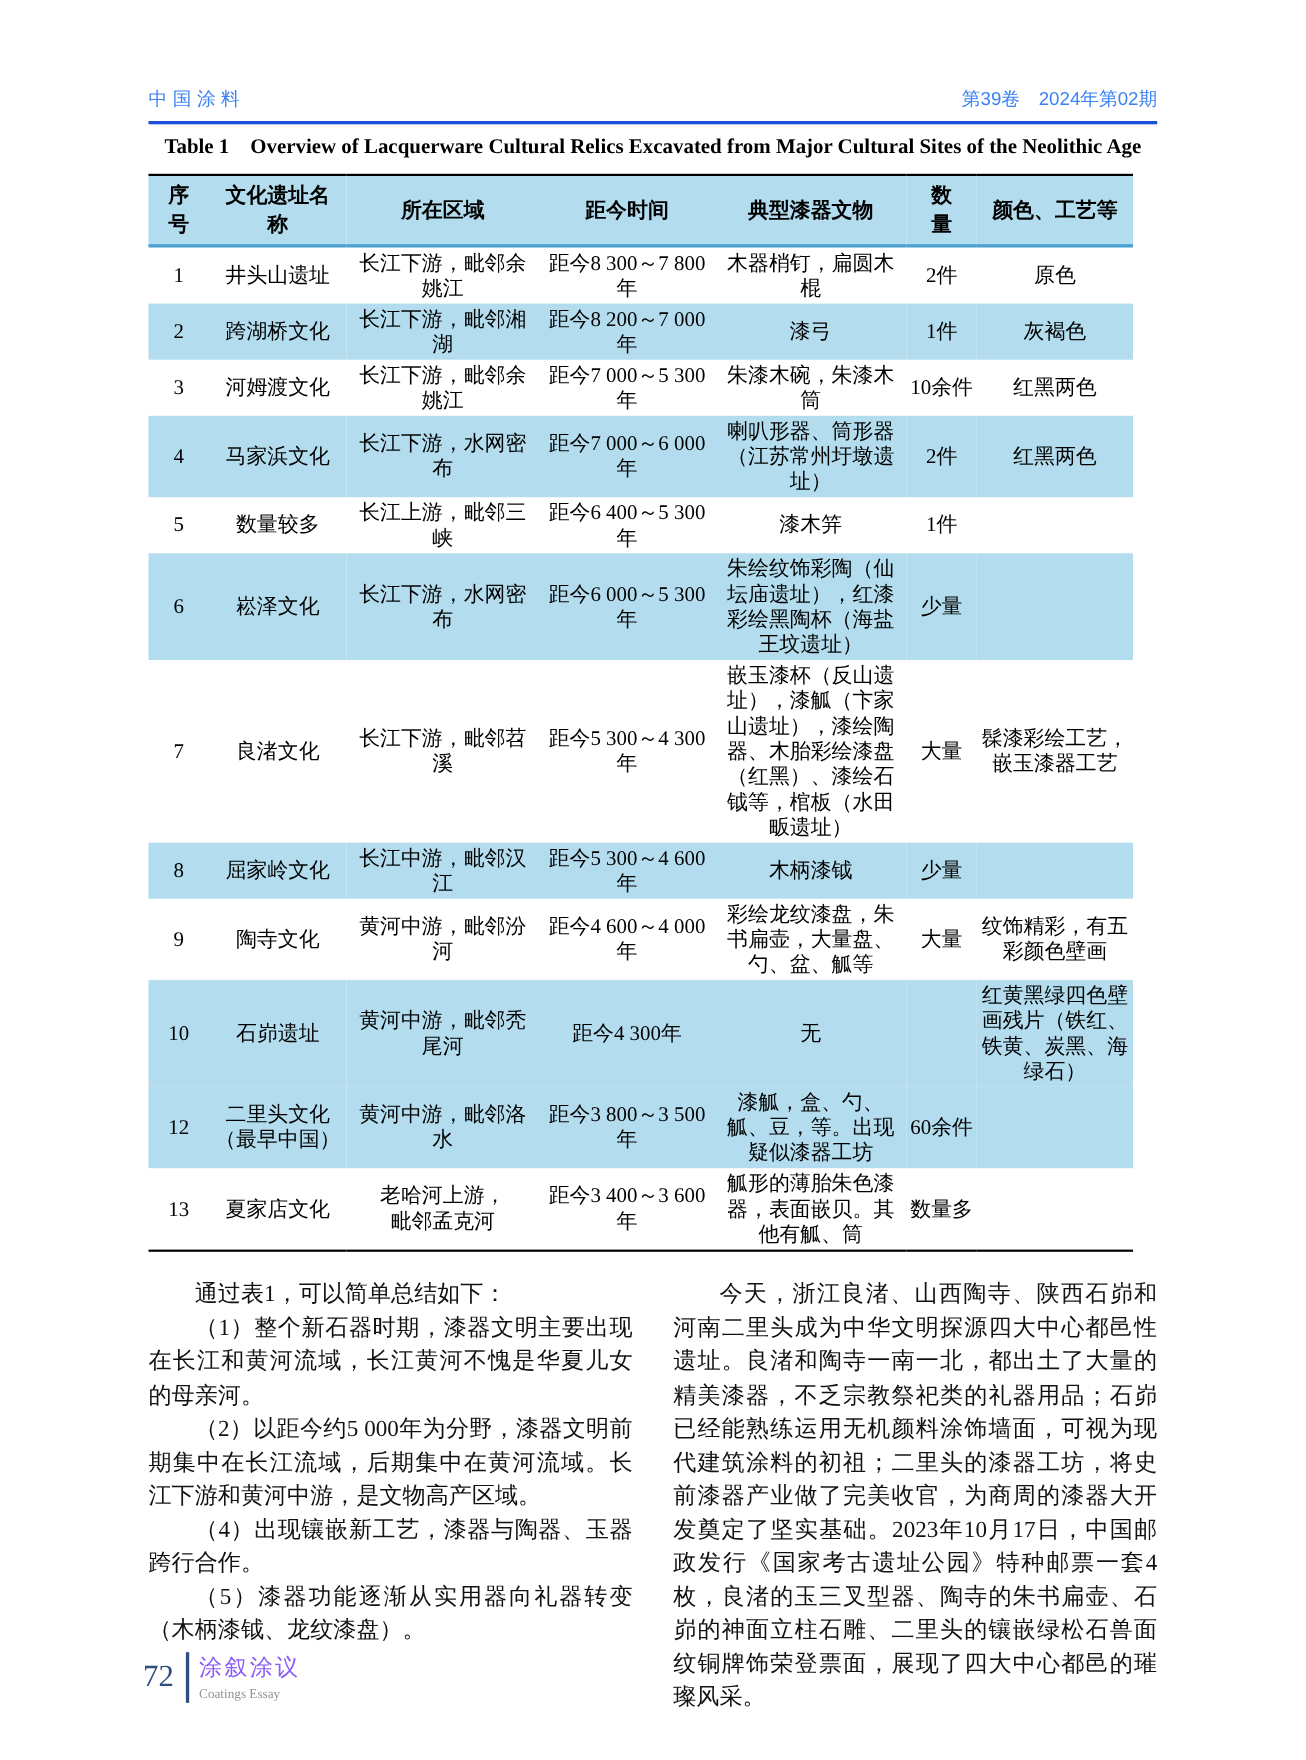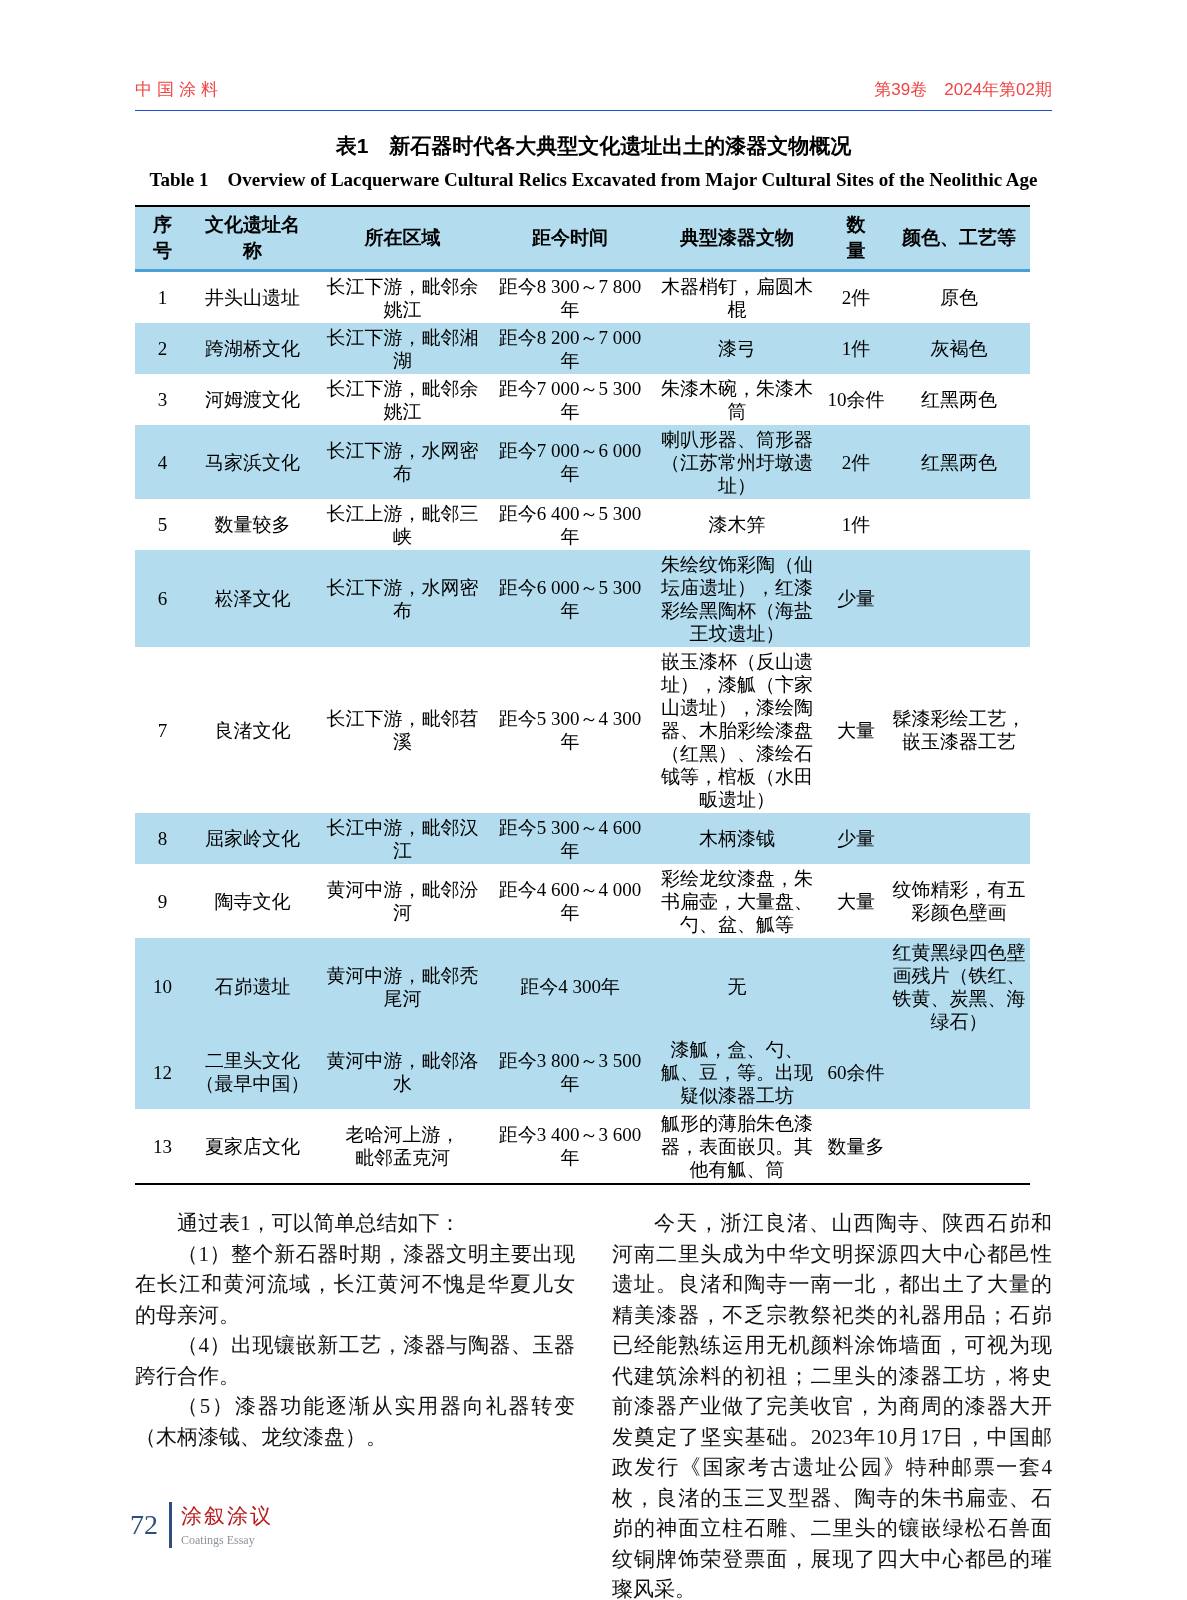--- a/index.html
+++ b/index.html
@@ -6,22 +6,22 @@
   .page {
     width: 1187px; height: 1600px; background: #ffffff;
     position: relative; box-sizing: border-box;
     padding: 78px 135px 0 135px;
     font-family: "Liberation Serif", serif; color: #111;
     overflow: hidden;
   }
   
   .page-header {
     display: flex; justify-content: space-between; align-items: baseline;
-    border-bottom: 1px solid #1d4ed8; padding-bottom: 9px;
-    color: #ef4444; font-size: 17px;
+    border-bottom: 3px solid #1d4ed8; padding-bottom: 9px;
+    color: #3b82f6; font-size: 17px;
     font-family: "Liberation Sans", sans-serif;
   }
   .journal-name { letter-spacing: 5px; }
   
   .table-title-cn {
     text-align: center; font-weight: bold; font-size: 21px;
     font-family: "Liberation Sans", sans-serif; margin-top: 21px; color: #000;
   }
   .table-title-en {
     text-align: center; font-weight: bold; font-size: 19px;
@@ -52,34 +52,33 @@
   
   .columns { display: flex; gap: 37px; margin-top: 23px; }
   .col { width: 440px; font-size: 21px; line-height: 30.5px; text-align: justify; }
   .col p { margin: 0; text-indent: 2em; }
   .col p.no-indent { text-indent: 0; }
   sup.cite { font-size: 13px; line-height: 0; }
   
   .footer { position: absolute; left: 130px; bottom: 52px; display: flex; align-items: center; }
   .page-num { font-size: 28px; color: #2d4e7f; font-family: "Liberation Serif", serif; }
   .footer-bar { width: 3px; height: 46px; background: #2d4e7f; margin: 0 9px 0 11px; }
-  .footer-cn { font-size: 21px; color: #b91c1c; font-family: "Liberation Sans", sans-serif; letter-spacing: 2px; }
+  .footer-cn { font-size: 21px; color: #8b5cf6; font-family: "Liberation Sans", sans-serif; letter-spacing: 2px; }
   .footer-en { font-size: 12px; color: #8d939b; font-family: "Liberation Serif", serif; margin-top: 3px; }
 </style>
 </head>
 <body>
 
 <div class="page">
 
   <div class="page-header">
     <span class="journal-name">中国涂料</span>
     <span class="issue-info">第39卷　2024年第02期</span>
   </div>
 
-  <div class="table-title-cn">表1　新石器时代各大典型文化遗址出土的漆器文物概况</div>
   <div class="table-title-en">Table 1　Overview of Lacquerware Cultural Relics Excavated from Major Cultural Sites of the Neolithic Age</div>
 
   <table class="relics">
     <colgroup>
       <col class="c-no">
         <col class="c-name">
         <col class="c-region">
         <col class="c-time">
       <col class="c-relic">
         <col class="c-qty">
@@ -207,20 +206,21 @@
           <td>数量多</td>
           <td></td>
         </tr>
       </tbody>
   </table>
 
   <div class="columns">
     <div class="col">
       <p>通过表1，可以简单总结如下：</p>
       <p>（1）整个新石器时期，漆器文明主要出现在长江和黄河流域，长江黄河不愧是华夏儿女的母亲河。</p>
+      <p>（2）以距今约5 000年为分野，漆器文明前期集中在长江流域，后期集中在黄河流域。长江下游和黄河中游，是文物高产区域。</p>
       <p>（4）出现镶嵌新工艺，漆器与陶器、玉器跨行合作。</p>
       <p>（5）漆器功能逐渐从实用器向礼器转变（木柄漆钺、龙纹漆盘）。</p>
 
     </div>
     <div class="col">
       <p>今天，浙江良渚、山西陶寺、陕西石峁和河南二里头成为中华文明探源四大中心都邑性遗址。良渚和陶寺一南一北，都出土了大量的精美漆器，不乏宗教祭祀类的礼器用品；石峁已经能熟练运用无机颜料涂饰墙面，可视为现代建筑涂料的初祖；二里头的漆器工坊，将史前漆器产业做了完美收官，为商周的漆器大开发奠定了坚实基础。2023年10月17日，中国邮政发行《国家考古遗址公园》特种邮票一套4枚，良渚的玉三叉型器、陶寺的朱书扁壶、石峁的神面立柱石雕、二里头的镶嵌绿松石兽面纹铜牌饰荣登票面，展现了四大中心都邑的璀璨风采。</p>
 
     </div>
   </div>
 

